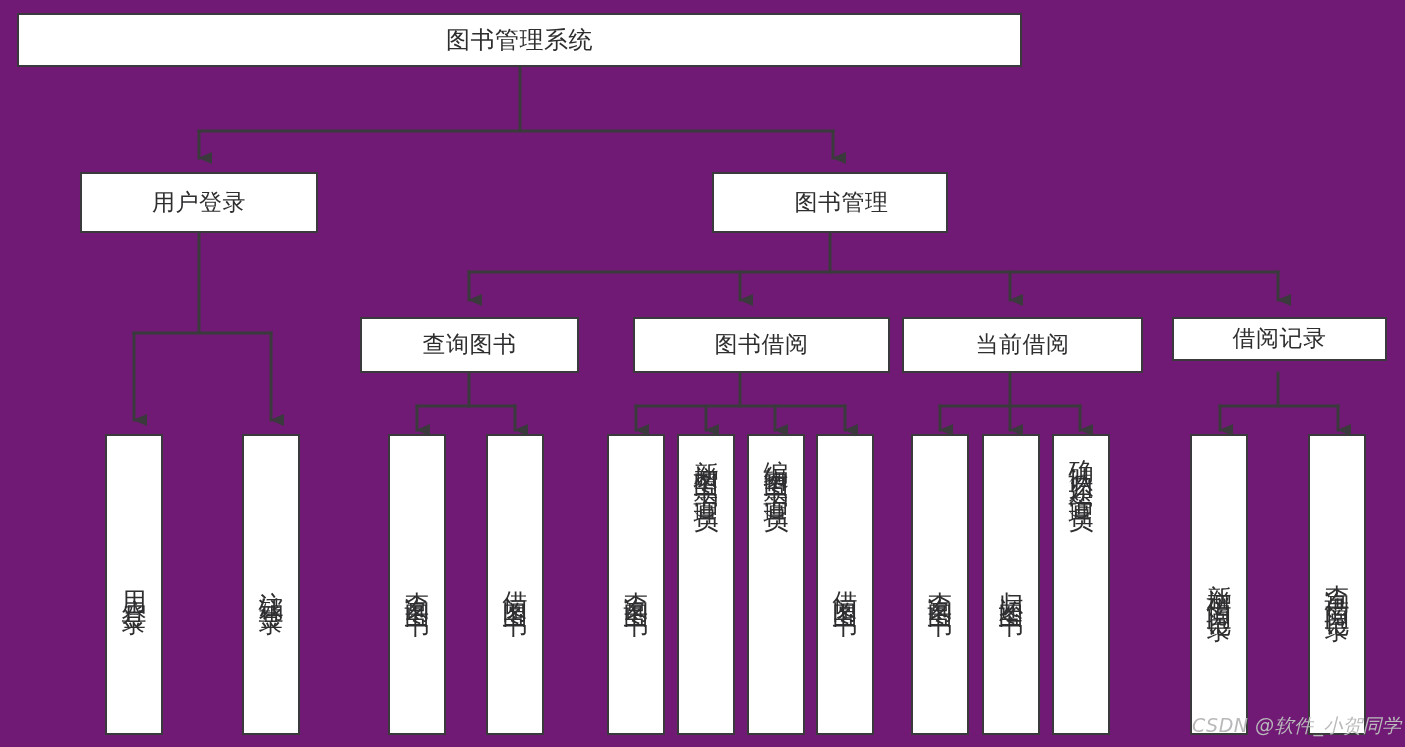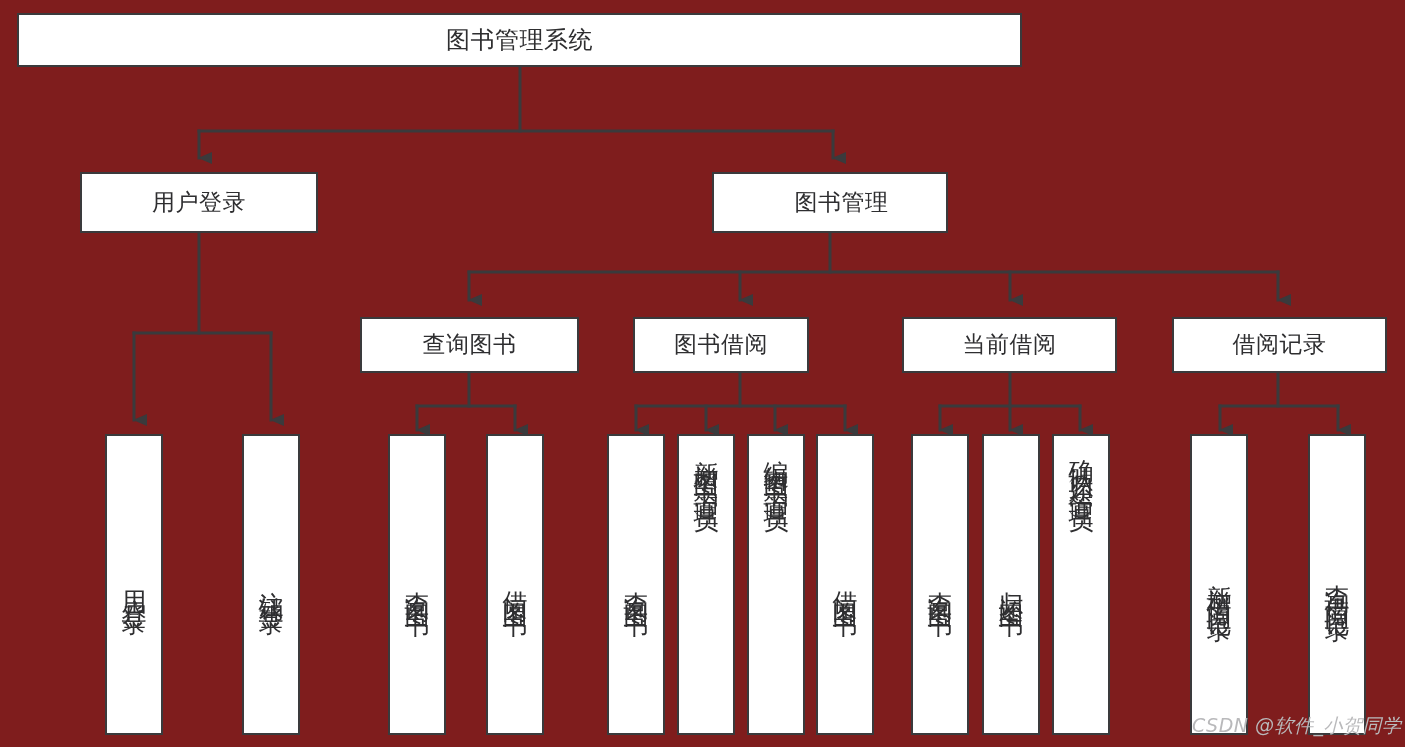--- a/index.html
+++ b/index.html
@@ -8,21 +8,21 @@
     padding: 0;
     background: #ffffff;
   }
   body {
     font-family: "DejaVu Sans", "Liberation Sans", sans-serif;
   }
   #canvas {
     position: relative;
     width: 1405px;
     height: 747px;
-    background: #7f1d1d;
+    background: #701a75;
     overflow: hidden;
   }
   #edges {
     position: absolute;
     left: 0;
     top: 0;
     width: 1405px;
     height: 747px;
     pointer-events: none;
   }
@@ -139,27 +139,27 @@
   <div class="node h-label" style="left:80px; top:172px; width:238px; height:61px;">
     <span>用户登录</span>
   </div>
   <div class="node h-label" style="left:712px; top:172px; width:236px; height:61px;padding-left:23px;">
     <span>图书管理</span>
   </div>
 
   <div class="node h-label" style="left:360px; top:317px; width:219px; height:56px;">
     <span>查询图书</span>
   </div>
-  <div class="node h-label" style="left:633px; top:317px; width:176px; height:56px;">
+  <div class="node h-label" style="left:633px; top:317px; width:257px; height:56px;">
     <span>图书借阅</span>
   </div>
-  <div class="node h-label" style="left:902px; top:317px; width:215px; height:56px;">
+  <div class="node h-label" style="left:902px; top:317px; width:241px; height:56px;">
     <span>当前借阅</span>
   </div>
-  <div class="node h-label" style="left:1172px; top:317px; width:215px; height:56px;">
+  <div class="node h-label" style="left:1172px; top:317px; width:215px; height:44px;">
     <span>借阅记录</span>
   </div>
 
   <div class="node v center-box" style="left:105px; top:434px; width:58px; height:301px;">
     <span class="vtext mid">用户登录</span>
   </div>
   <div class="node v center-box" style="left:242px; top:434px; width:58px; height:301px;">
     <span class="vtext mid">注销登录</span>
   </div>
 

